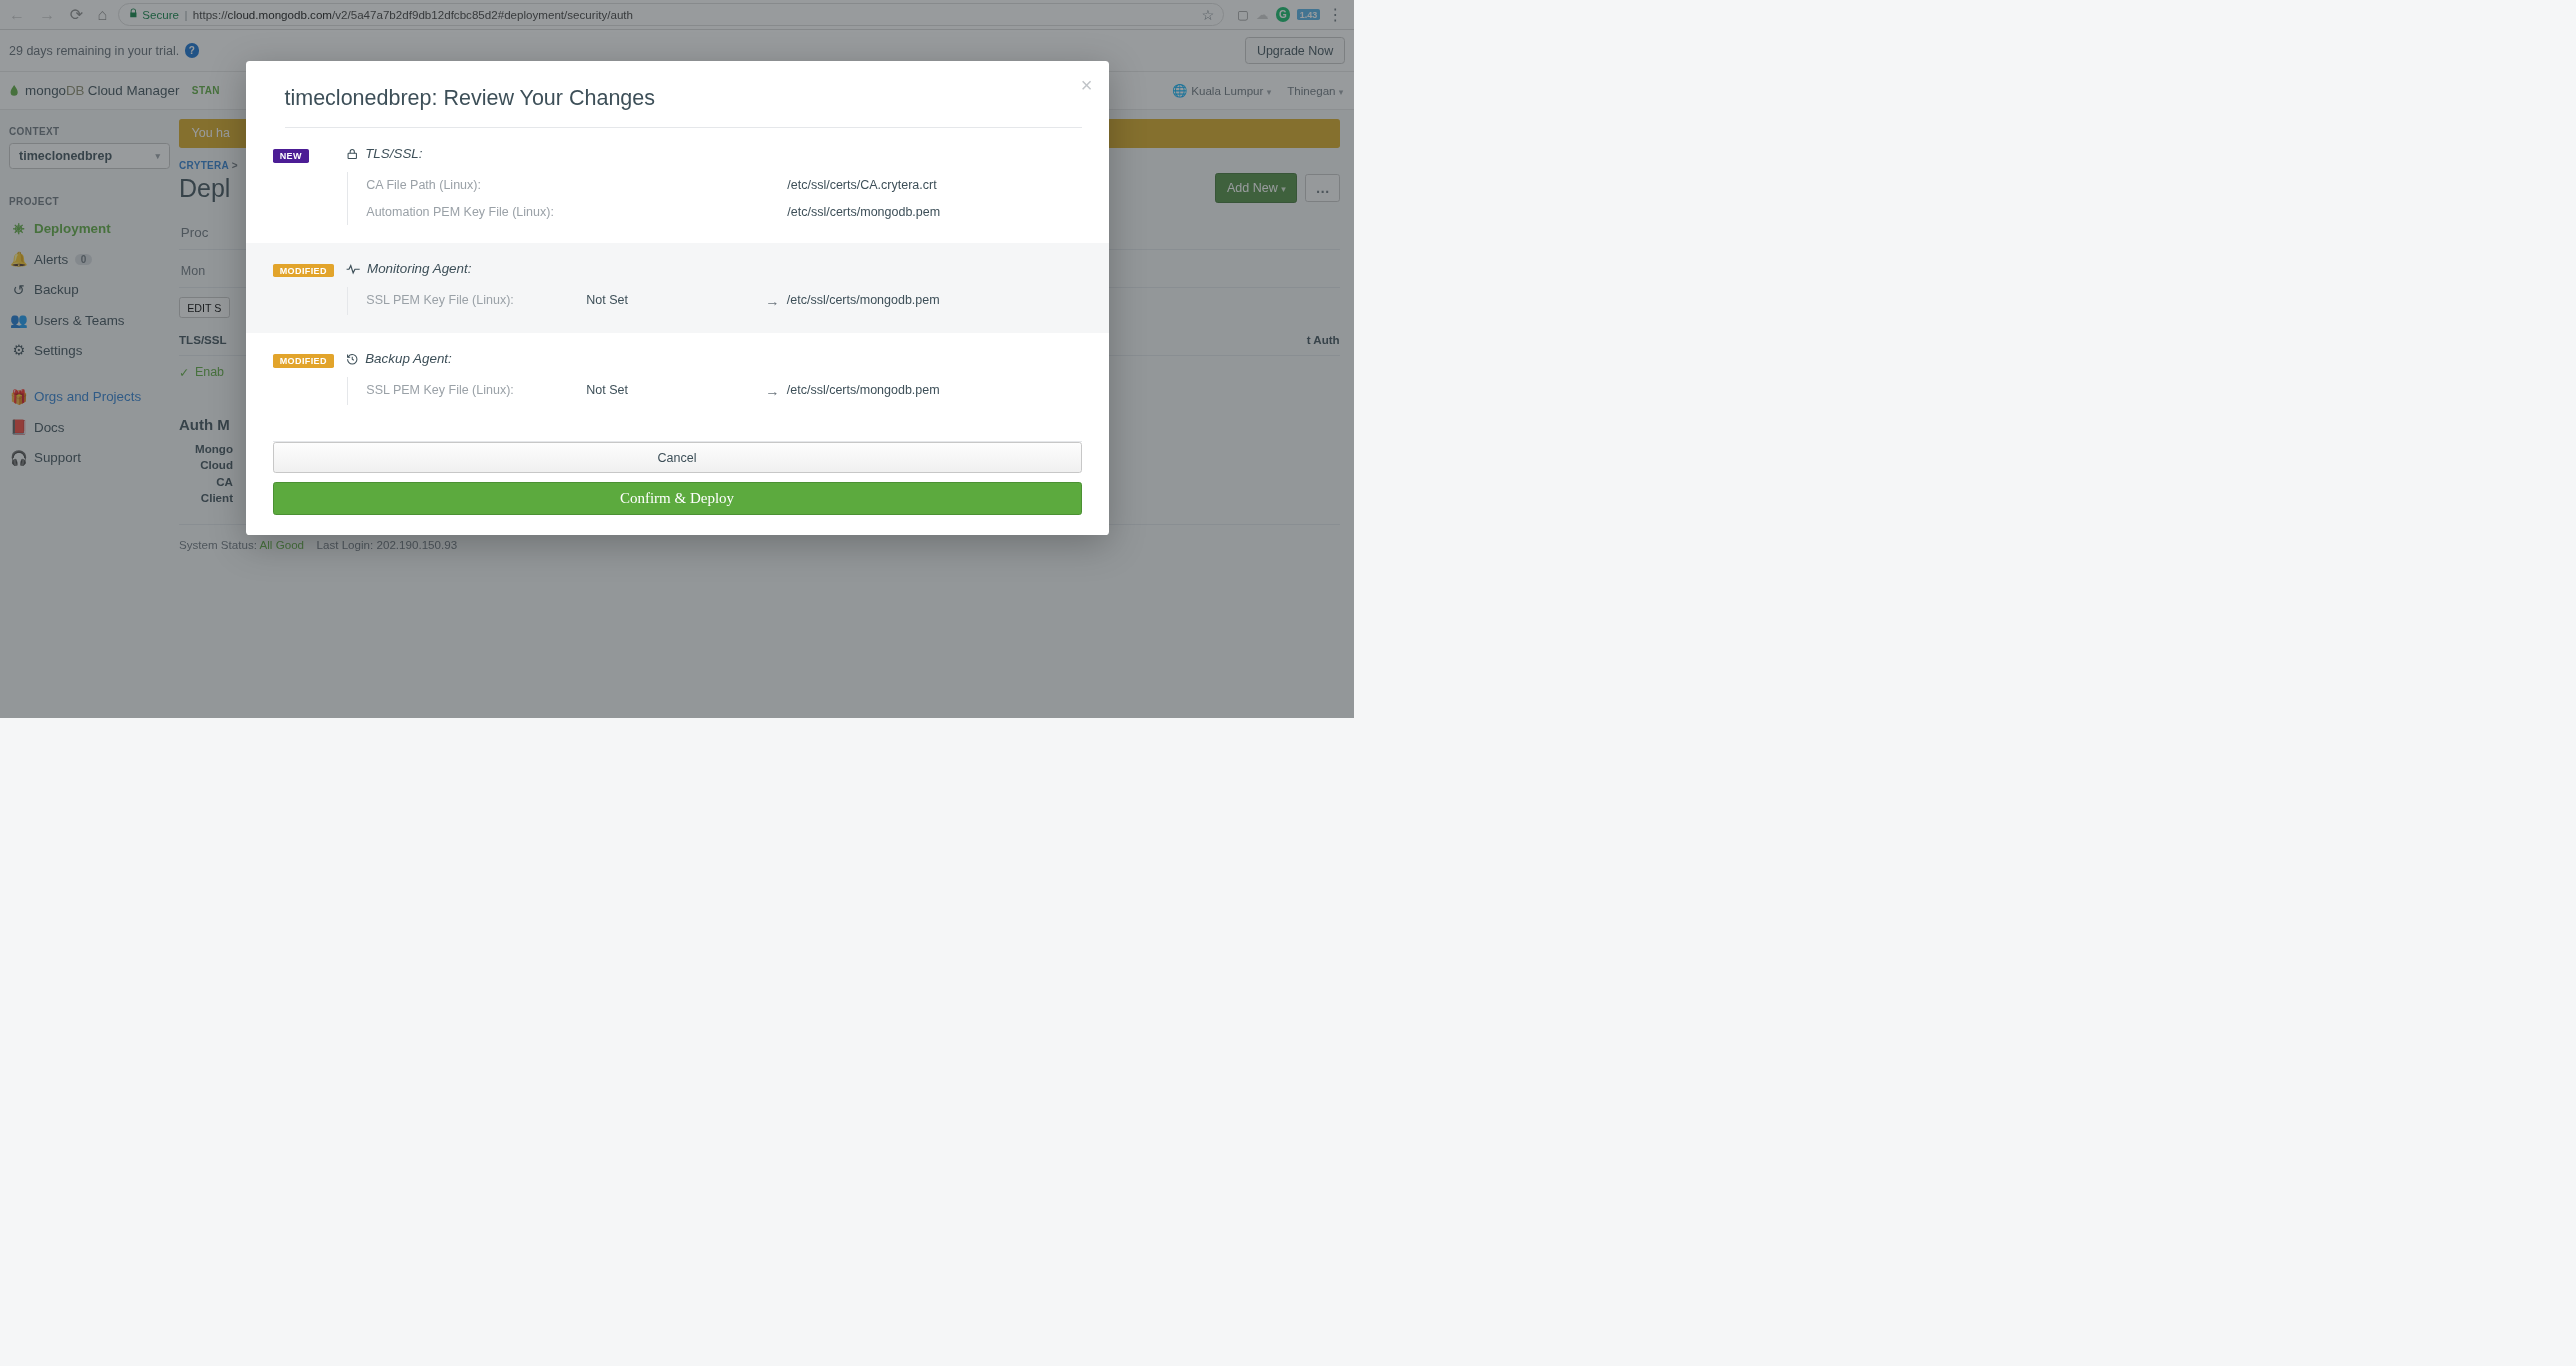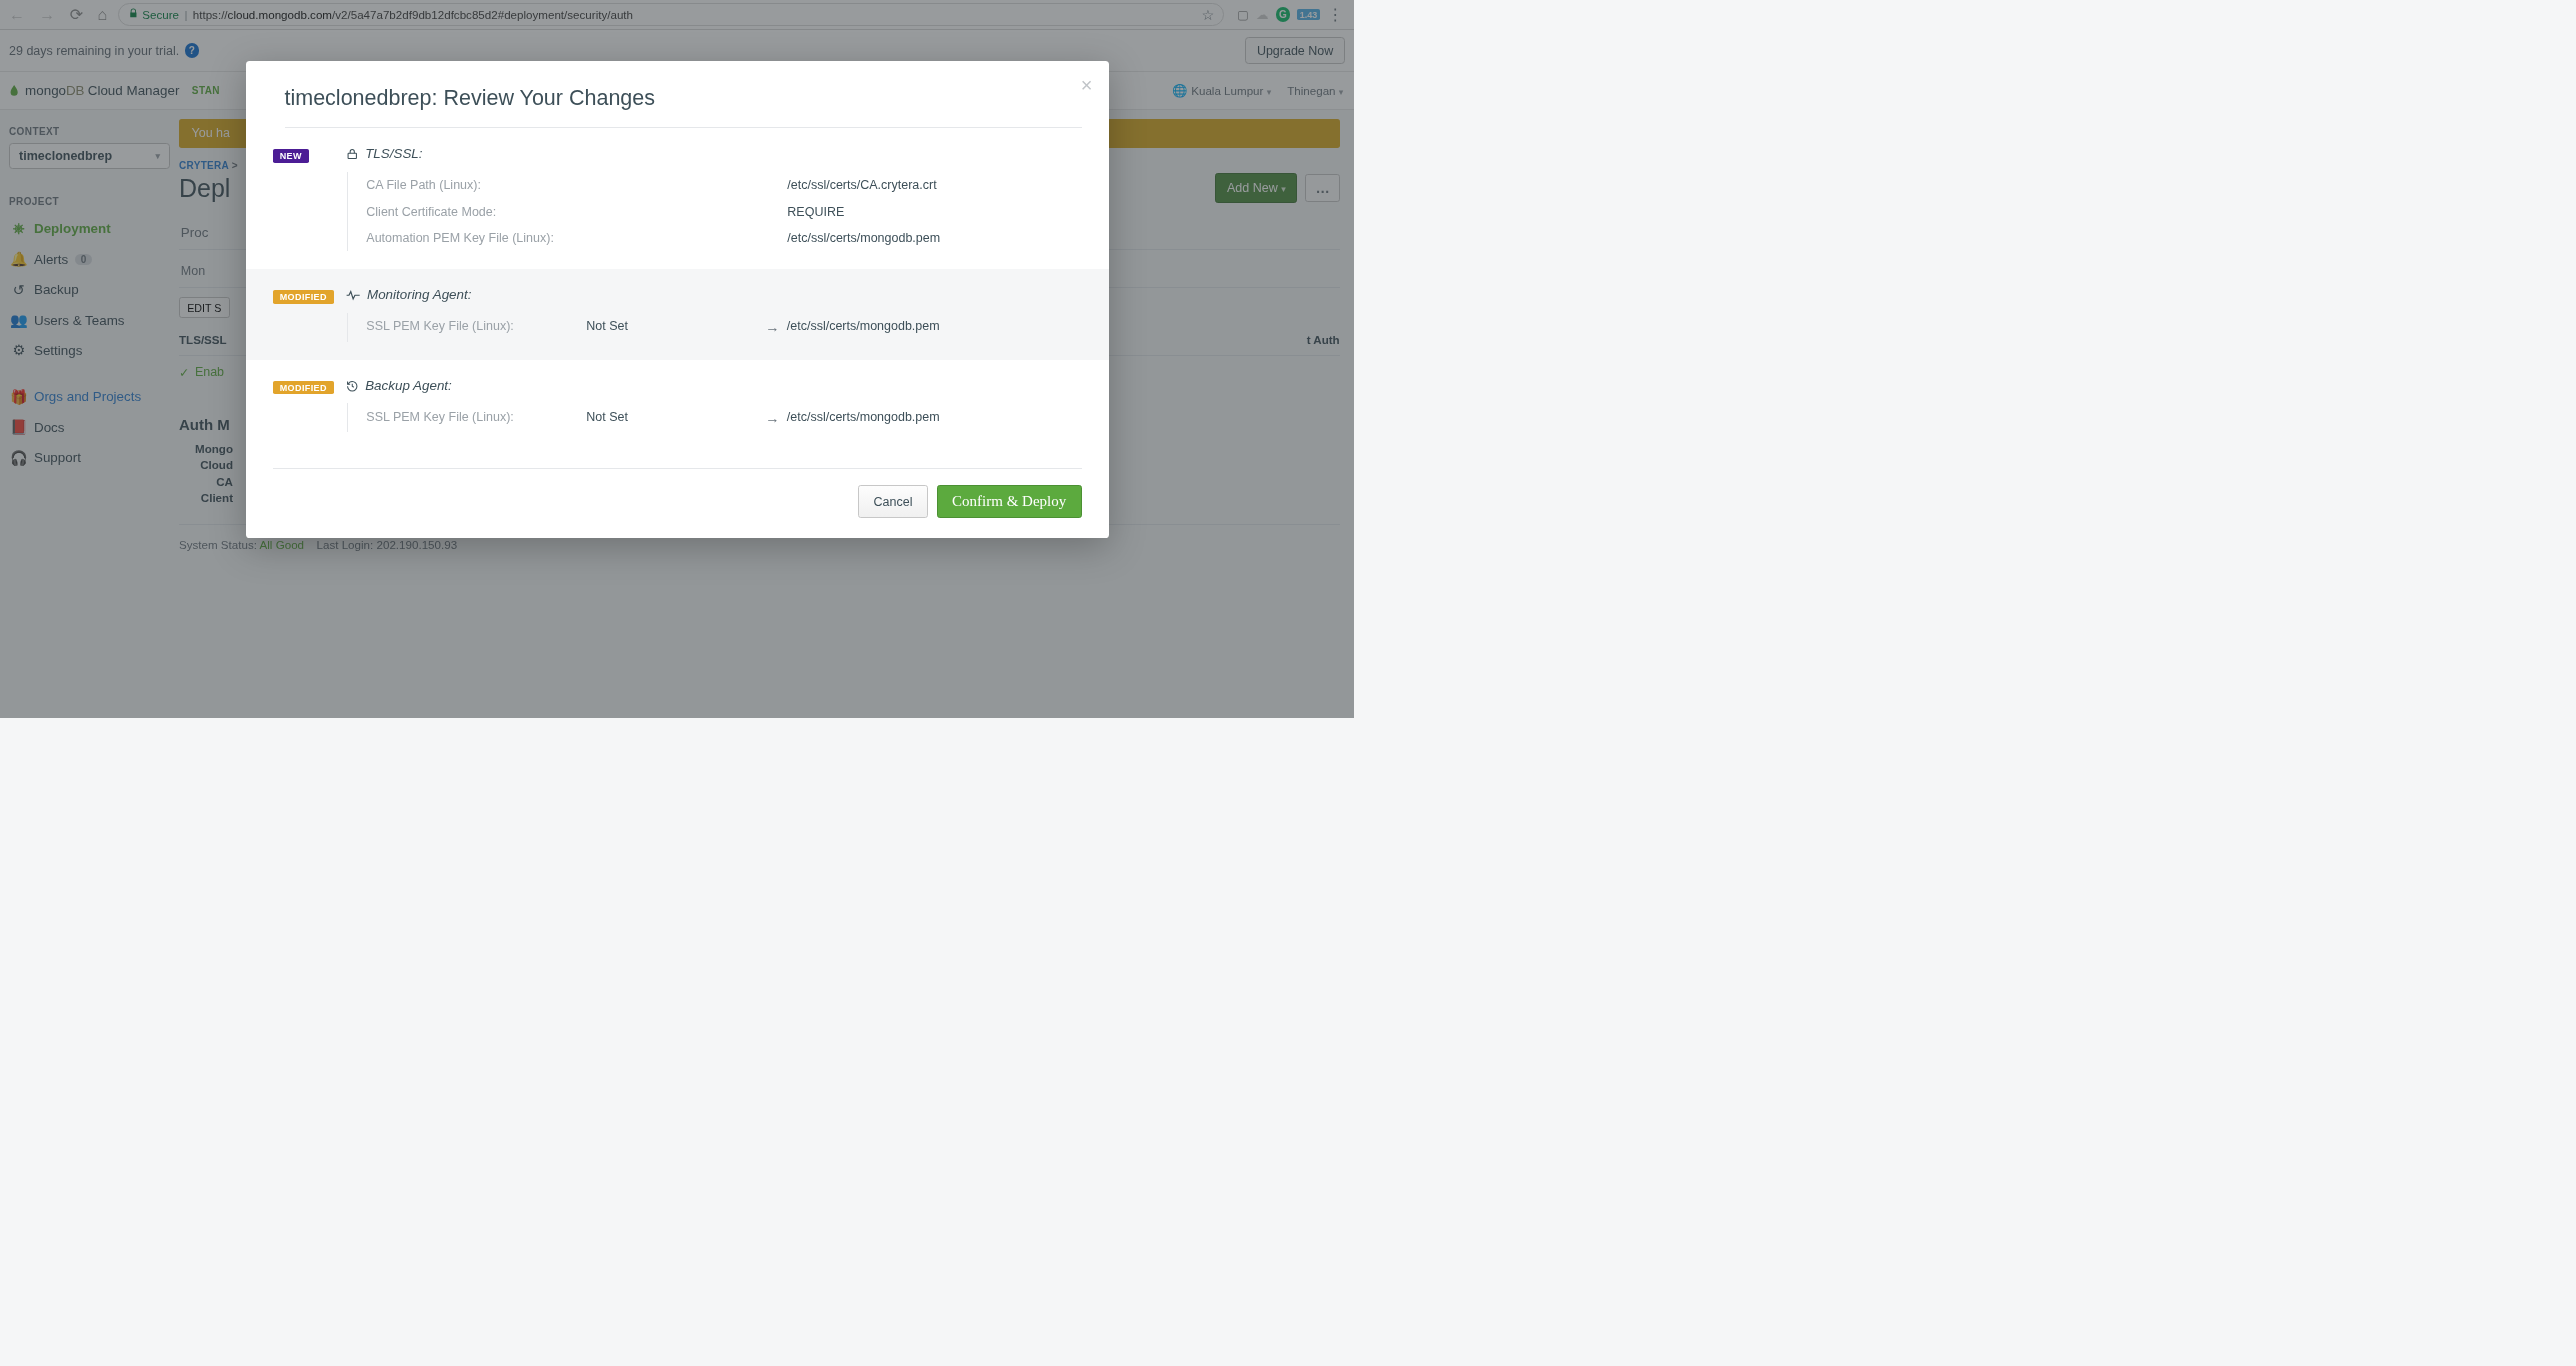--- a/index.html
+++ b/index.html
@@ -135,21 +135,21 @@
 .tag.new { background:#4c1d95;}
 .tag.mod { background:#e2a42b;}
 .sec-body { flex:1;}
 .sec-head { display:flex; align-items:center; gap:7.2px; font-style:italic; font-size:13.4px; color:#3d4f58; margin-bottom:10.7px;}
 .sec-head .ico { font-style:normal; font-size:12.5px; color:#3d4f58;}
 .prop-row { display:flex; padding:6.3px 0; font-size:12.5px; border-left:1.8px solid #e5e7ea; padding-left:18px; margin-left:1.8px;}
 .prop-row .plabel { width:421px; color:#9aa1a7;}
 .prop-row .pold { width:179px; color:#3d4f58;}
 .prop-row .arrow { width:21.5px; color:#6b757d; font-size:14.3px;}
 .prop-row .pval { color:#3d4f58;}
-.modal-foot { border-top:0.9px solid #e5e7ea; padding-top:16px; margin-top:18px; display:flex; justify-content:flex-end; gap:9px;}
+.modal-foot { border-top:0.9px solid #e5e7ea; margin-top:18px; display:flex; justify-content:flex-end; gap:9px;flex-direction:column;}
 .btn-cancel { border:0.9px solid #c7c7c7; background:linear-gradient(#fdfdfd,#f0f0f0); border-radius:2.7px; padding:7.2px 14.3px; font-size:12.5px; cursor:pointer; color:#3d4f58;}
 .btn-confirm { background:#5caa3e; border:0.9px solid #4b9033; color:#fff; border-radius:2.7px; padding:7.2px 14.3px; font-size:15px; cursor:pointer;font-family:Liberation Serif, serif;}
 
 svg { display:inline-block; vertical-align:middle;}
 </style>
 </head>
 <body>
 
 <div class="browser-bar">
   <span class="nav-btn disabled">←</span>
@@ -325,24 +325,20 @@
             <svg width="12.5" height="12.5" viewBox="0 0 24 24" fill="none" stroke="#3d4f58" stroke-width="2">
                 <rect x="4" y="10" width="16" height="10" rx="1"></rect>
                 <path d="M8 10V7a4 4 0 118 0v3"></path>
               </svg>
           </span>
           <span>TLS/SSL:</span>
         </div>
         <div class="prop-row">
           <span class="plabel">CA File Path (Linux):</span>
           <span class="pval">/etc/ssl/certs/CA.crytera.crt</span>
-        </div>
-        <div class="prop-row">
-          <span class="plabel">Client Certificate Mode:</span>
-          <span class="pval">REQUIRE</span>
         </div>
         <div class="prop-row">
           <span class="plabel">Automation PEM Key File (Linux):</span>
           <span class="pval">/etc/ssl/certs/mongodb.pem</span>
         </div>
       </div>
     </div>
 
     <div class="section alt">
       <div class="sec-left"><span class="tag mod">MODIFIED</span></div>

